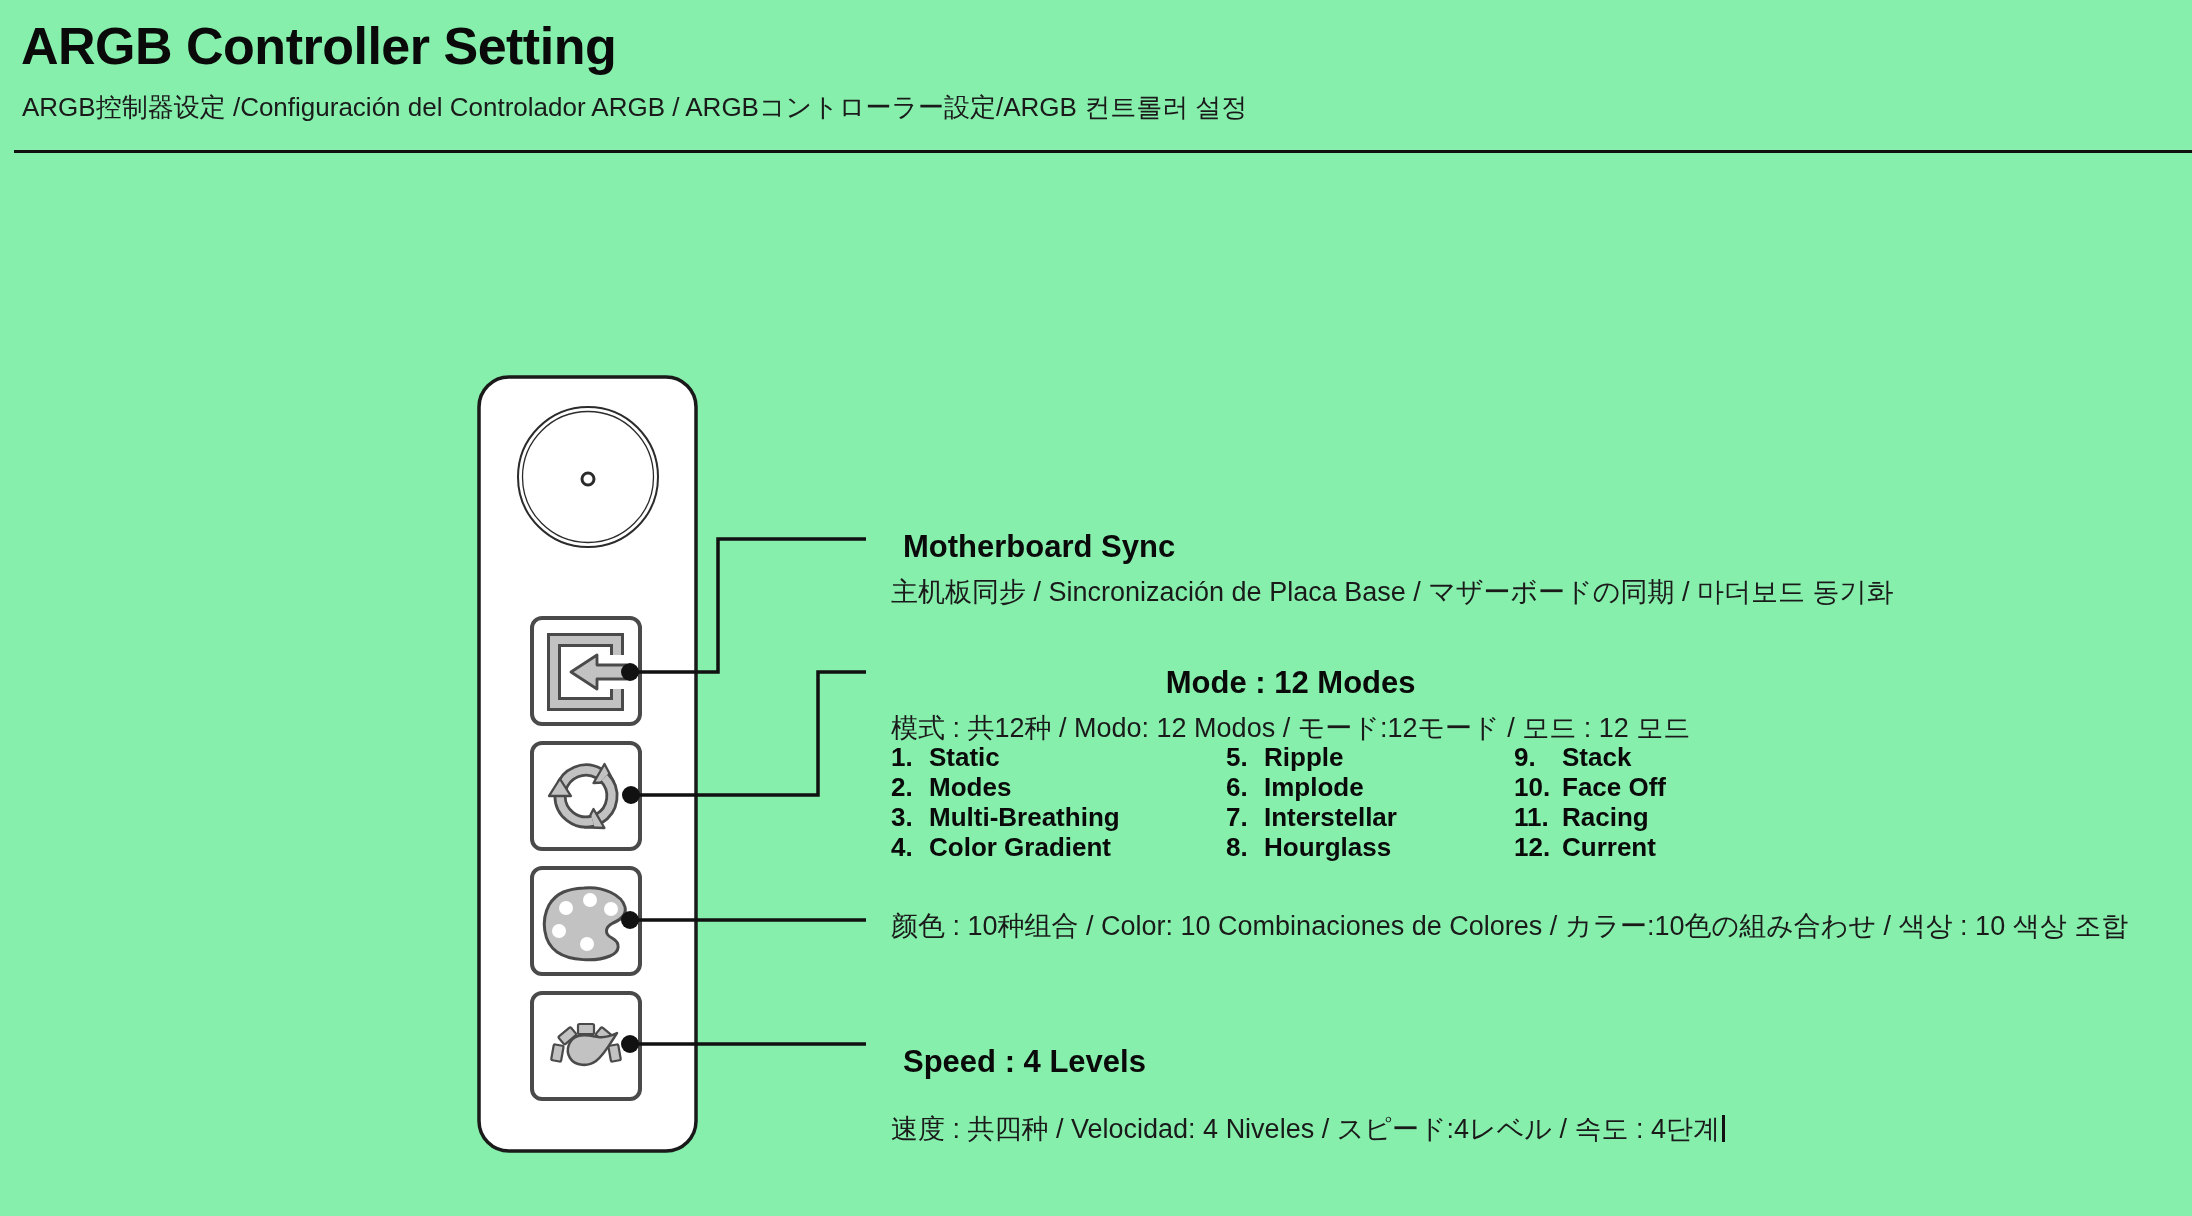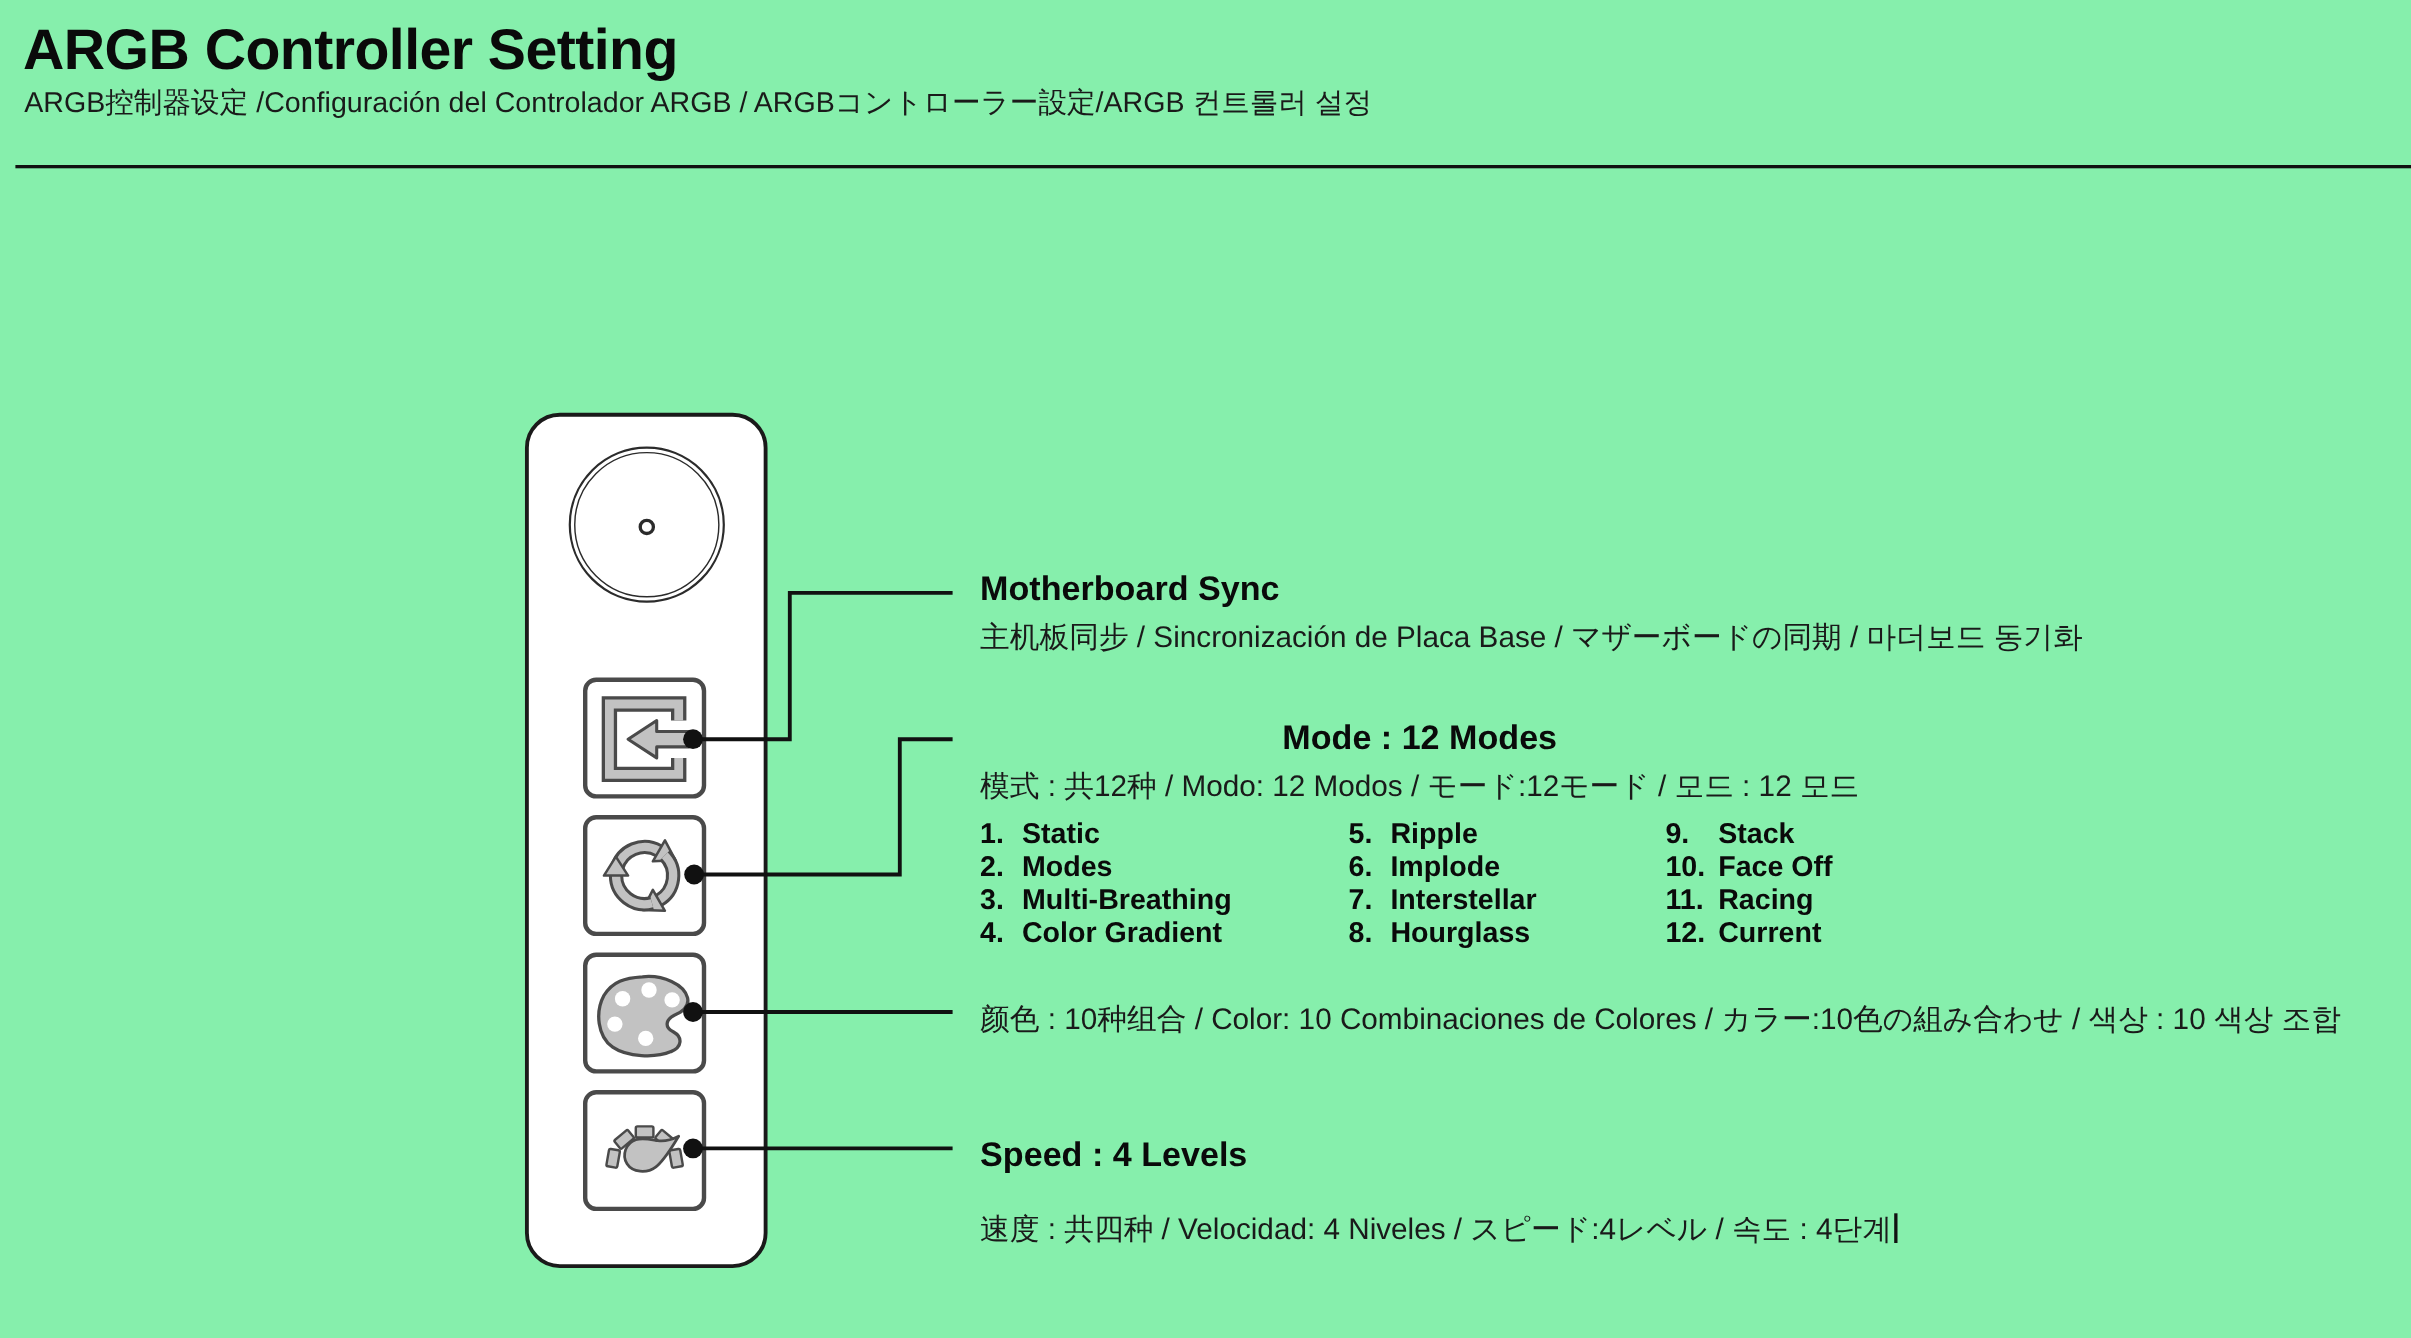--- a/index.html
+++ b/index.html
@@ -1,29 +1,29 @@
 <!DOCTYPE html>
 <html><head>
 <meta charset="utf-8">
 <style>
   html,body{margin:0;padding:0;}
   body{background:#ffffff;font-family:"Liberation Sans",sans-serif;color:#111;}
   .page{position:relative;width:2192px;height:1216px;background:#86efac;overflow:hidden;}
 
   
   .page-title{position:absolute;left:21px;top:16px;margin:0;font-size:52px;font-weight:700;letter-spacing:-0.5px;color:#0a0a0a;}
-  .page-subtitle{position:absolute;left:22px;top:76px;margin:0;font-size:26px;font-weight:400;color:#1a1a1a;white-space:nowrap;}
+  .page-subtitle{position:absolute;left:22px;top:90px;margin:0;font-size:26px;font-weight:400;color:#1a1a1a;white-space:nowrap;}
   .header-divider{position:absolute;left:14px;right:0;top:150px;height:3px;background:#111;}
 
   
   .controller-svg{position:absolute;left:470px;top:370px;}
 
   
   .callout{position:absolute;left:891px;}
-  .callout h3{margin:0;font-size:31px;line-height:36px;font-weight:700;color:#0a0a0a;white-space:nowrap;}
+  .callout h3{margin:12px;font-size:31px;line-height:36px;font-weight:700;color:#0a0a0a;white-space:nowrap;}
   .callout p{margin:11px 0 0 0;font-size:27px;line-height:30px;font-weight:400;color:#1a1a1a;white-space:nowrap;}
   #callout-sync{top:517px;}
   #callout-mode{top:653px;text-align:center;}
   #callout-color{top:900px;}
   #callout-speed{top:1032px;}
   #callout-speed p{margin-top:34px;}
 
   .mode-list{position:absolute;left:891px;top:742px;width:900px;height:130px;}
   .mode-col{position:absolute;top:0;}
   .mode-col-1{left:0;}

